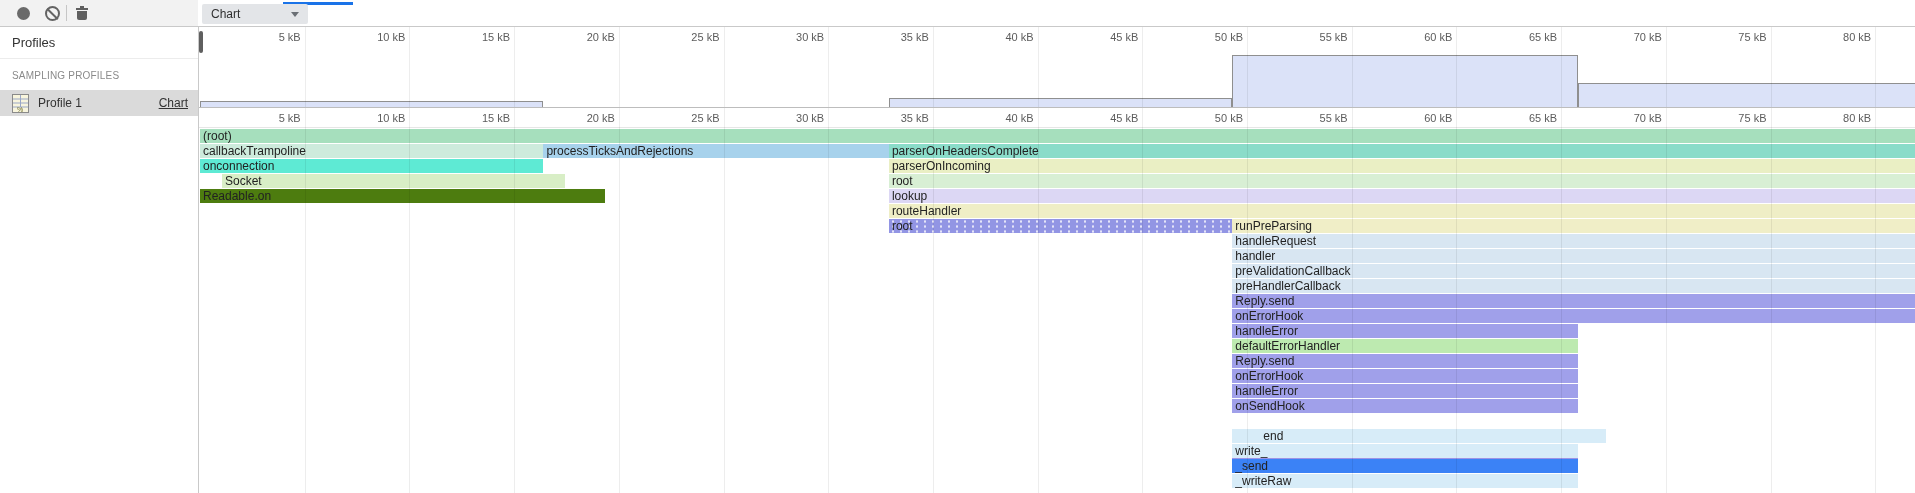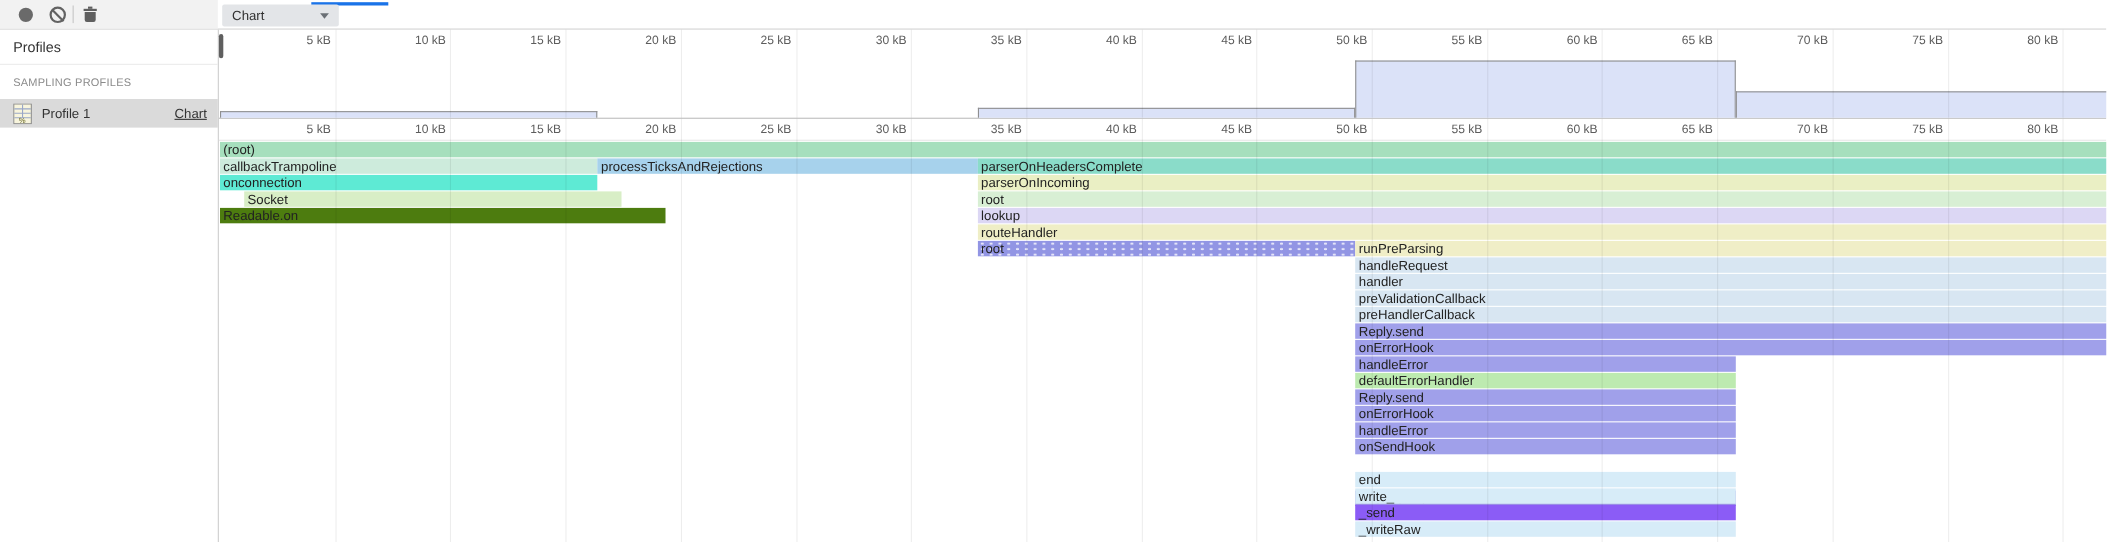--- a/index.html
+++ b/index.html
@@ -177,20 +177,20 @@
         <div class="bar" style="left: 1033.34px; width: 684.738px; top: 171px; background-color: rgb(216, 230, 242);"><span>preHandlerCallback</span></div>
         <div class="bar" style="left: 1033.34px; width: 684.738px; top: 186px; background-color: rgb(160, 160, 234);"><span>Reply.send</span></div>
         <div class="bar" style="left: 1033.34px; width: 684.738px; top: 201px; background-color: rgb(160, 160, 234);"><span>onErrorHook</span></div>
         <div class="bar" style="left: 1033.34px; width: 345.51px; top: 216px; background-color: rgb(160, 160, 234);"><span>handleError</span></div>
         <div class="bar" style="left: 1033.34px; width: 345.51px; top: 231px; background-color: rgb(189, 234, 176);"><span>defaultErrorHandler</span></div>
         <div class="bar" style="left: 1033.34px; width: 345.51px; top: 246px; background-color: rgb(160, 160, 234);"><span>Reply.send</span></div>
         <div class="bar" style="left: 1033.34px; width: 345.51px; top: 261px; background-color: rgb(160, 160, 234);"><span>onErrorHook</span></div>
         <div class="bar" style="left: 1033.34px; width: 345.51px; top: 276px; background-color: rgb(160, 160, 234);"><span>handleError</span></div>
         <div class="bar" style="left: 1033.34px; width: 345.51px; top: 291px; background-color: rgb(160, 160, 234);"><span>onSendHook</span></div>
         <div class="bar" style="left: 1033.34px; width: 345.51px; top: 306px; background-color: rgb(156, 147, 230); margin-top: 32px;"><span>onSendEnd</span></div>
-        <div class="bar" style="left: 1033.34px; width: 345.51px; top: 321px; background-color: rgb(215, 236, 248);"><span>end</span></div>
+        <div class="bar" style="left: 1033.34px; width: 345.51px; top: 321px; background-color: rgb(215, 236, 248); padding-left: 28px;"><span>end</span></div>
         <div class="bar" style="left: 1033.34px; width: 345.51px; top: 336px; background-color: rgb(215, 236, 248);"><span>write_</span></div>
-        <div class="bar" style="left: 1033.34px; width: 345.51px; top: 351px; background-color: #8b5cf6;"><span>_send</span></div>
+        <div class="bar" style="left: 1033.34px; width: 345.51px; top: 351px; background-color: #3b82f6;"><span>_send</span></div>
         <div class="bar" style="left: 1033.34px; width: 345.51px; top: 366px; background-color: rgb(215, 236, 248);"><span>_writeRaw</span></div>
       </div>
   </div>
 
 </div>
 
 </body></html>

